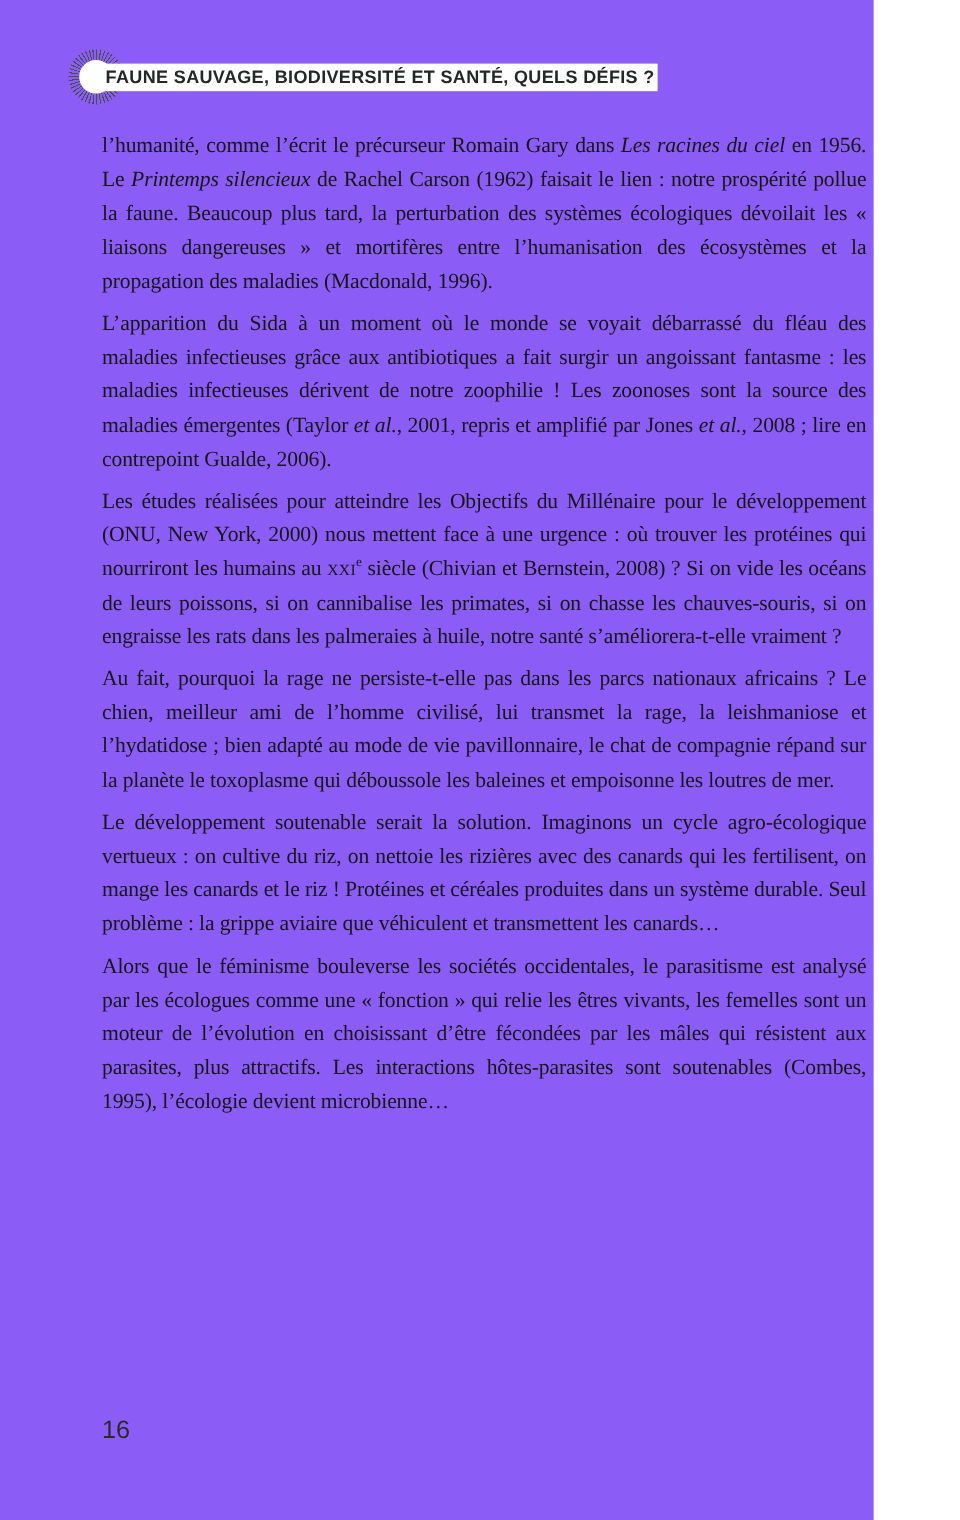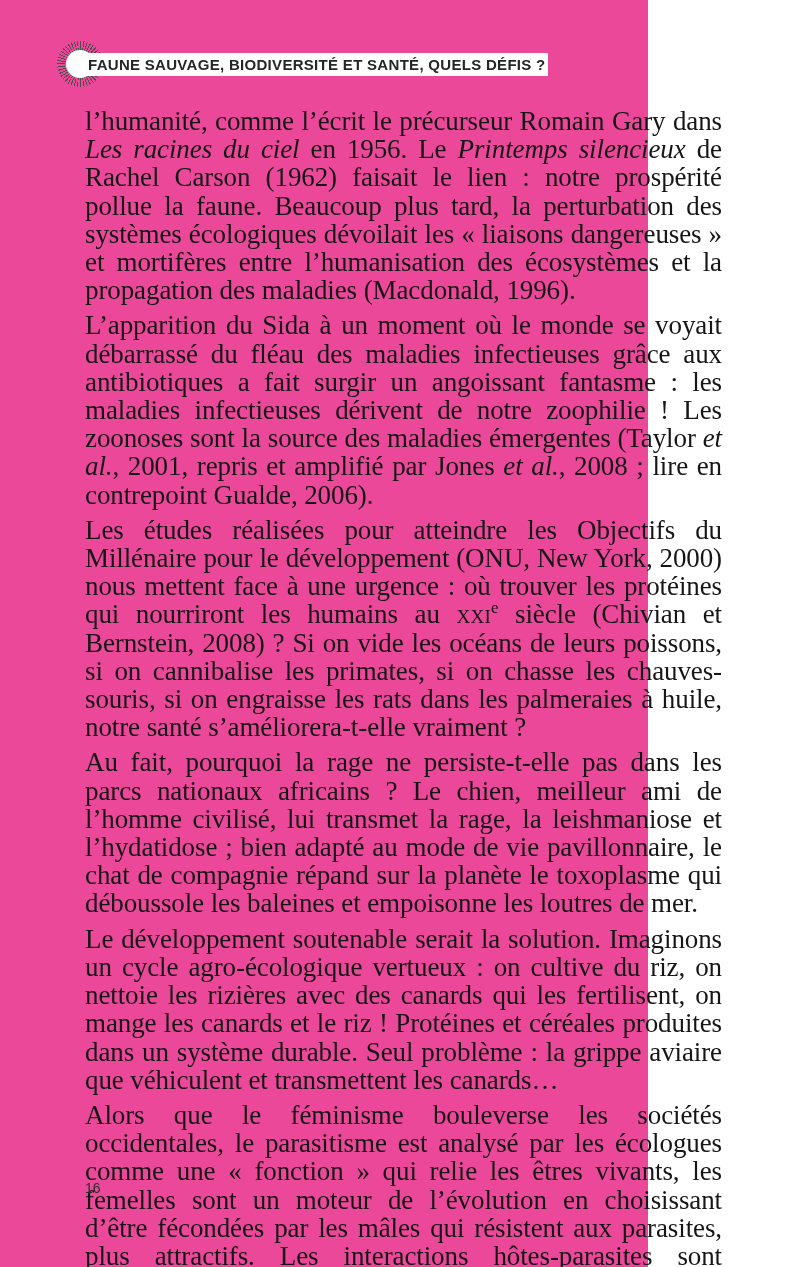--- a/index.html
+++ b/index.html
@@ -6,22 +6,22 @@
   body{
     width:800px;height:1267px;
     background:#ffffff;
     font-family:"Liberation Serif","DejaVu Serif",serif;
     color:#161616;
     position:relative;
     overflow:hidden;
   }
   .page{
     position:absolute;
-    left:0;top:0;width:648px;height:1267px;
-    background:#ec4899;
+    left:0;top:0;width:728px;height:1267px;
+    background:#8b5cf6;
   }
   
   .running-head{
     position:absolute;
     left:57px;top:38px;
     height:52px;
     display:flex;align-items:center;
   }
   .sunburst{
     position:absolute;
@@ -46,35 +46,35 @@
   }
   
   .text-block{
     position:absolute;
     left:85px;top:104px;
     width:637px;
   }
   .para{
     margin:0 0 0 0;
     padding-top:3px;
-    font-size:27px;
+    font-size:18px;
     line-height:28.2px;
     text-align:justify;
     letter-spacing:-0.1px;
   }
   .para + .para{padding-top:7px;}
   .italic{font-style:italic;}
   .smallcaps{font-variant:small-caps;letter-spacing:0.3px;}
   sup.sup{font-size:0.62em;line-height:0;vertical-align:super;}
   
   .folio{
     position:absolute;
     left:85px;top:1180px;
     font-family:"Liberation Sans","DejaVu Sans",sans-serif;
-    font-size:14px;
+    font-size:21px;
     color:#2b2b2b;
   }
 </style>
 </head>
 <body>
 
 <div class="page">
 
   <div class="running-head">
     <div class="sunburst"></div>

